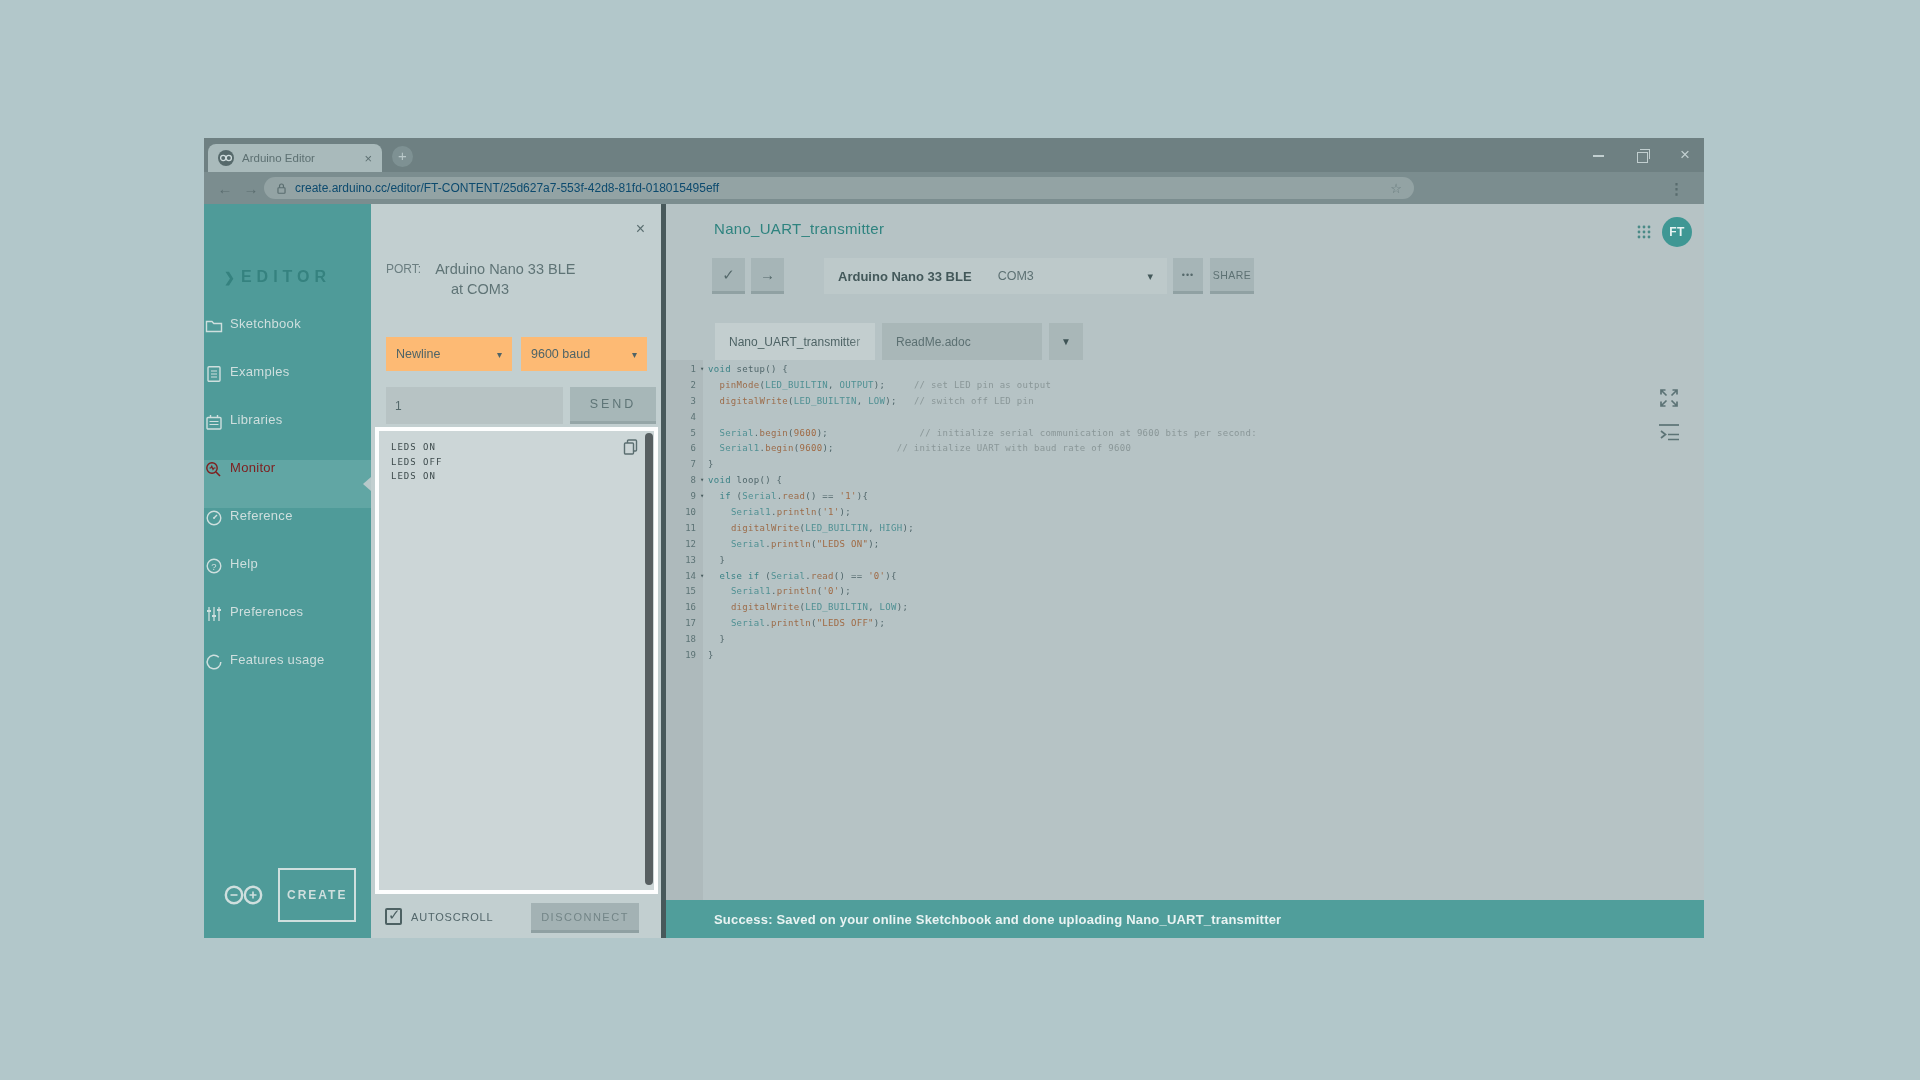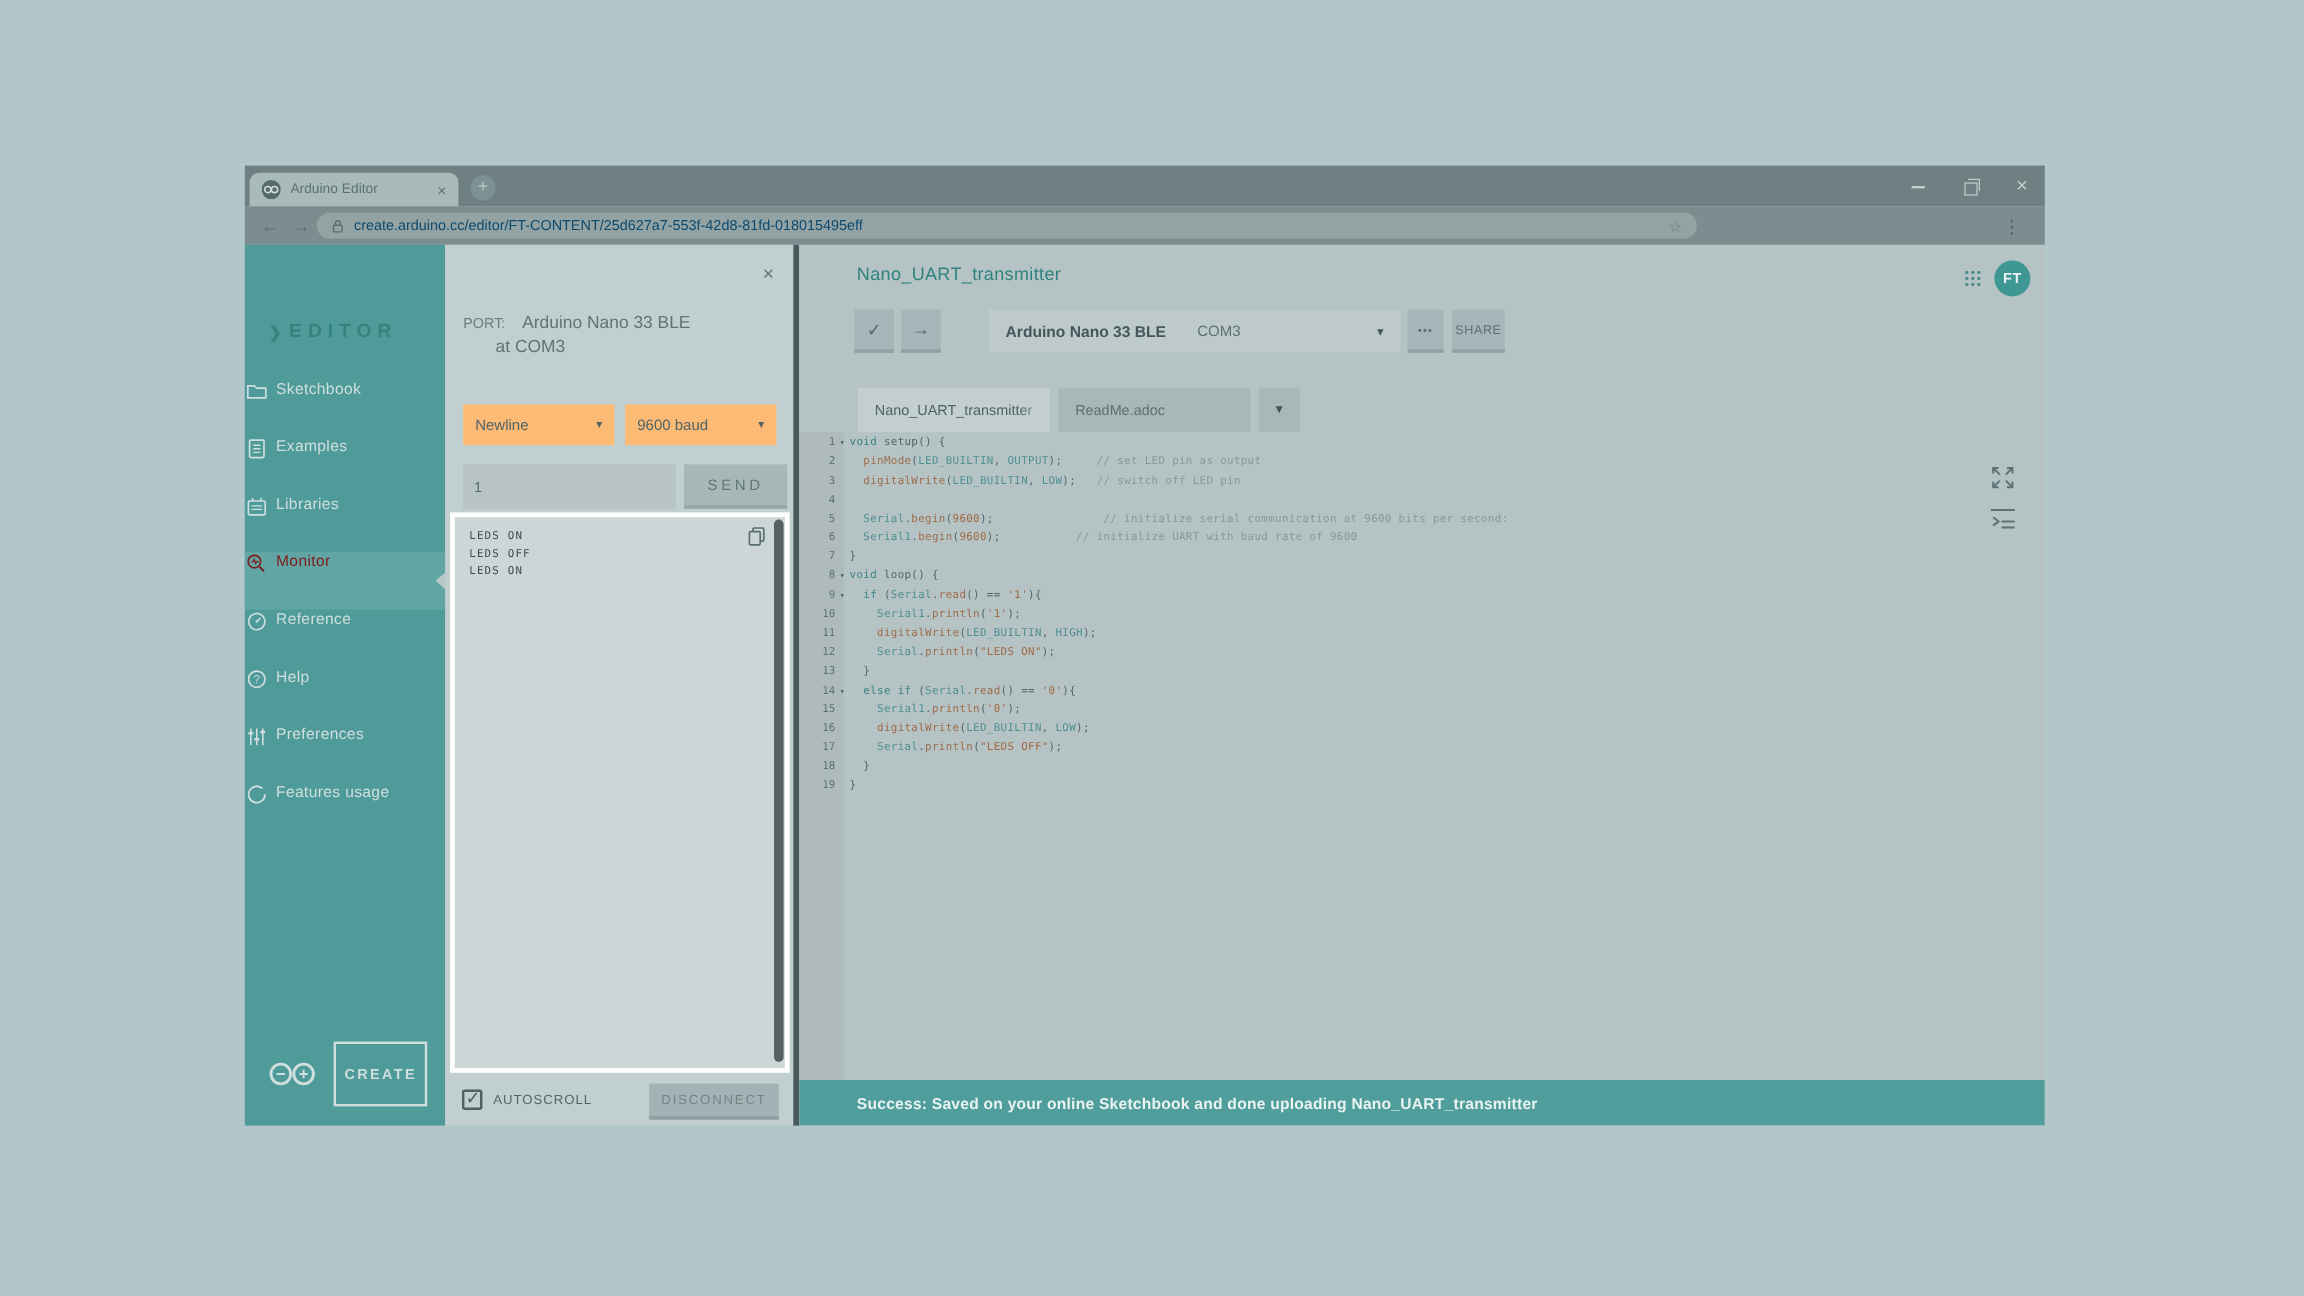--- a/index.html
+++ b/index.html
@@ -53,21 +53,21 @@
   .sb-logo { position:absolute; left:18px; bottom:16px; display:flex; align-items:center; gap:10px; color:#cfdfde; }
   .sb-logo .create { border:2px solid #cfdfde; padding:18px 7px; font-size:12px; font-weight:bold;
              letter-spacing:2px; color:#cfdfde; }
 
   
   .monitor { width:290px; background:#c2cfd0; position:relative; flex:none; font-family:"Liberation Sans",sans-serif; }
   .mon-close { position:absolute; right:16px; top:16px; font-size:16px; color:#5a6e70; }
   .mon-port { position:absolute; left:15px; top:56px; }
   .mon-port .plabel { font-size:12px; color:#6b7e80; display:inline-block; vertical-align:top; margin-top:2px; }
   .mon-port .pname { font-size:14.5px; color:#5f7476; display:inline-block; margin-left:14px; }
-  .mon-port .psub  { font-size:14.5px; color:#5f7476; margin-left:27px; margin-top:3px; }
+  .mon-port .psub  { font-size:14.5px; color:#5f7476; margin-left:65px; margin-top:3px; }
   .dd { position:absolute; height:34px; background:#fdba74; display:flex; align-items:center;
         padding:0 10px; font-size:12.5px; color:#4f6467; }
   .dd .caret { margin-left:auto; font-size:10px; color:#4f6467; }
   .dd-newline { left:15px; top:133px; width:126px; }
   .dd-baud    { left:150px; top:133px; width:126px; }
   .mon-input { position:absolute; left:15px; top:183px; width:177px; height:37px; background:#b7c3c4;
                border:none; font-size:12px; color:#55696b; padding-left:9px; font-family:"Liberation Sans",sans-serif; }
   .send-btn { position:absolute; left:199px; top:183px; width:86px; height:37px; background:#a7b7b8;
               border:none; border-bottom:3px solid #95a6a7; font-size:12.5px; letter-spacing:3px;
               color:#5f7577; font-family:"Liberation Sans",sans-serif; }
@@ -75,21 +75,21 @@
              border:4px solid #fdfefe; background:#ccd6d7; }
   .console-lines { position:absolute; left:12px; top:9px; font-family:"DejaVu Sans Mono",monospace;
              font-size:9px; line-height:14.5px; color:#3e4b4d; letter-spacing:1px; }
   .console-lines span { display:block; }
   .copy-ic { position:absolute; right:15px; top:7px; color:#5a6e70; }
   .mon-scroll { position:absolute; right:1px; top:2px; width:8px; height:452px; background:#575f61; border-radius:4px; }
   .auto-row { position:absolute; left:14px; top:704px; display:flex; align-items:center; gap:9px; }
   .cbx { width:17px; height:17px; border:2px solid #4d6163; border-radius:2px; position:relative; background:transparent; }
   .cbx::after { content:"✓"; position:absolute; left:1px; top:-4px; font-size:15px; color:#4d6163; }
   .auto-lbl { font-size:11px; font-weight:normal; letter-spacing:.8px; color:#52666a; }
-  .disc-btn { position:absolute; right:12px; top:699px; width:108px; height:30px; background:#a3b2b4;
+  .disc-btn { position:absolute; right:22px; top:699px; width:108px; height:30px; background:#a3b2b4;
               border:none; border-bottom:3px solid #8fa0a2; font-size:11px; letter-spacing:1.5px;
               color:#7385828; color:#738587; font-family:"Liberation Sans",sans-serif; }
 
   .vsep { width:5px; background:#48595b; flex:none; }
 
   
   .editor { flex:1; background:#b6c3c5; position:relative; overflow:hidden; }
   .sketch-title { position:absolute; left:48px; top:16px; font-size:15px; color:#2e837f; letter-spacing:.3px; }
   .grid-ic { position:absolute; right:53px; top:21px; color:#4a8a87; }
   .avatar { position:absolute; right:12px; top:13px; width:30px; height:30px; border-radius:50%;

